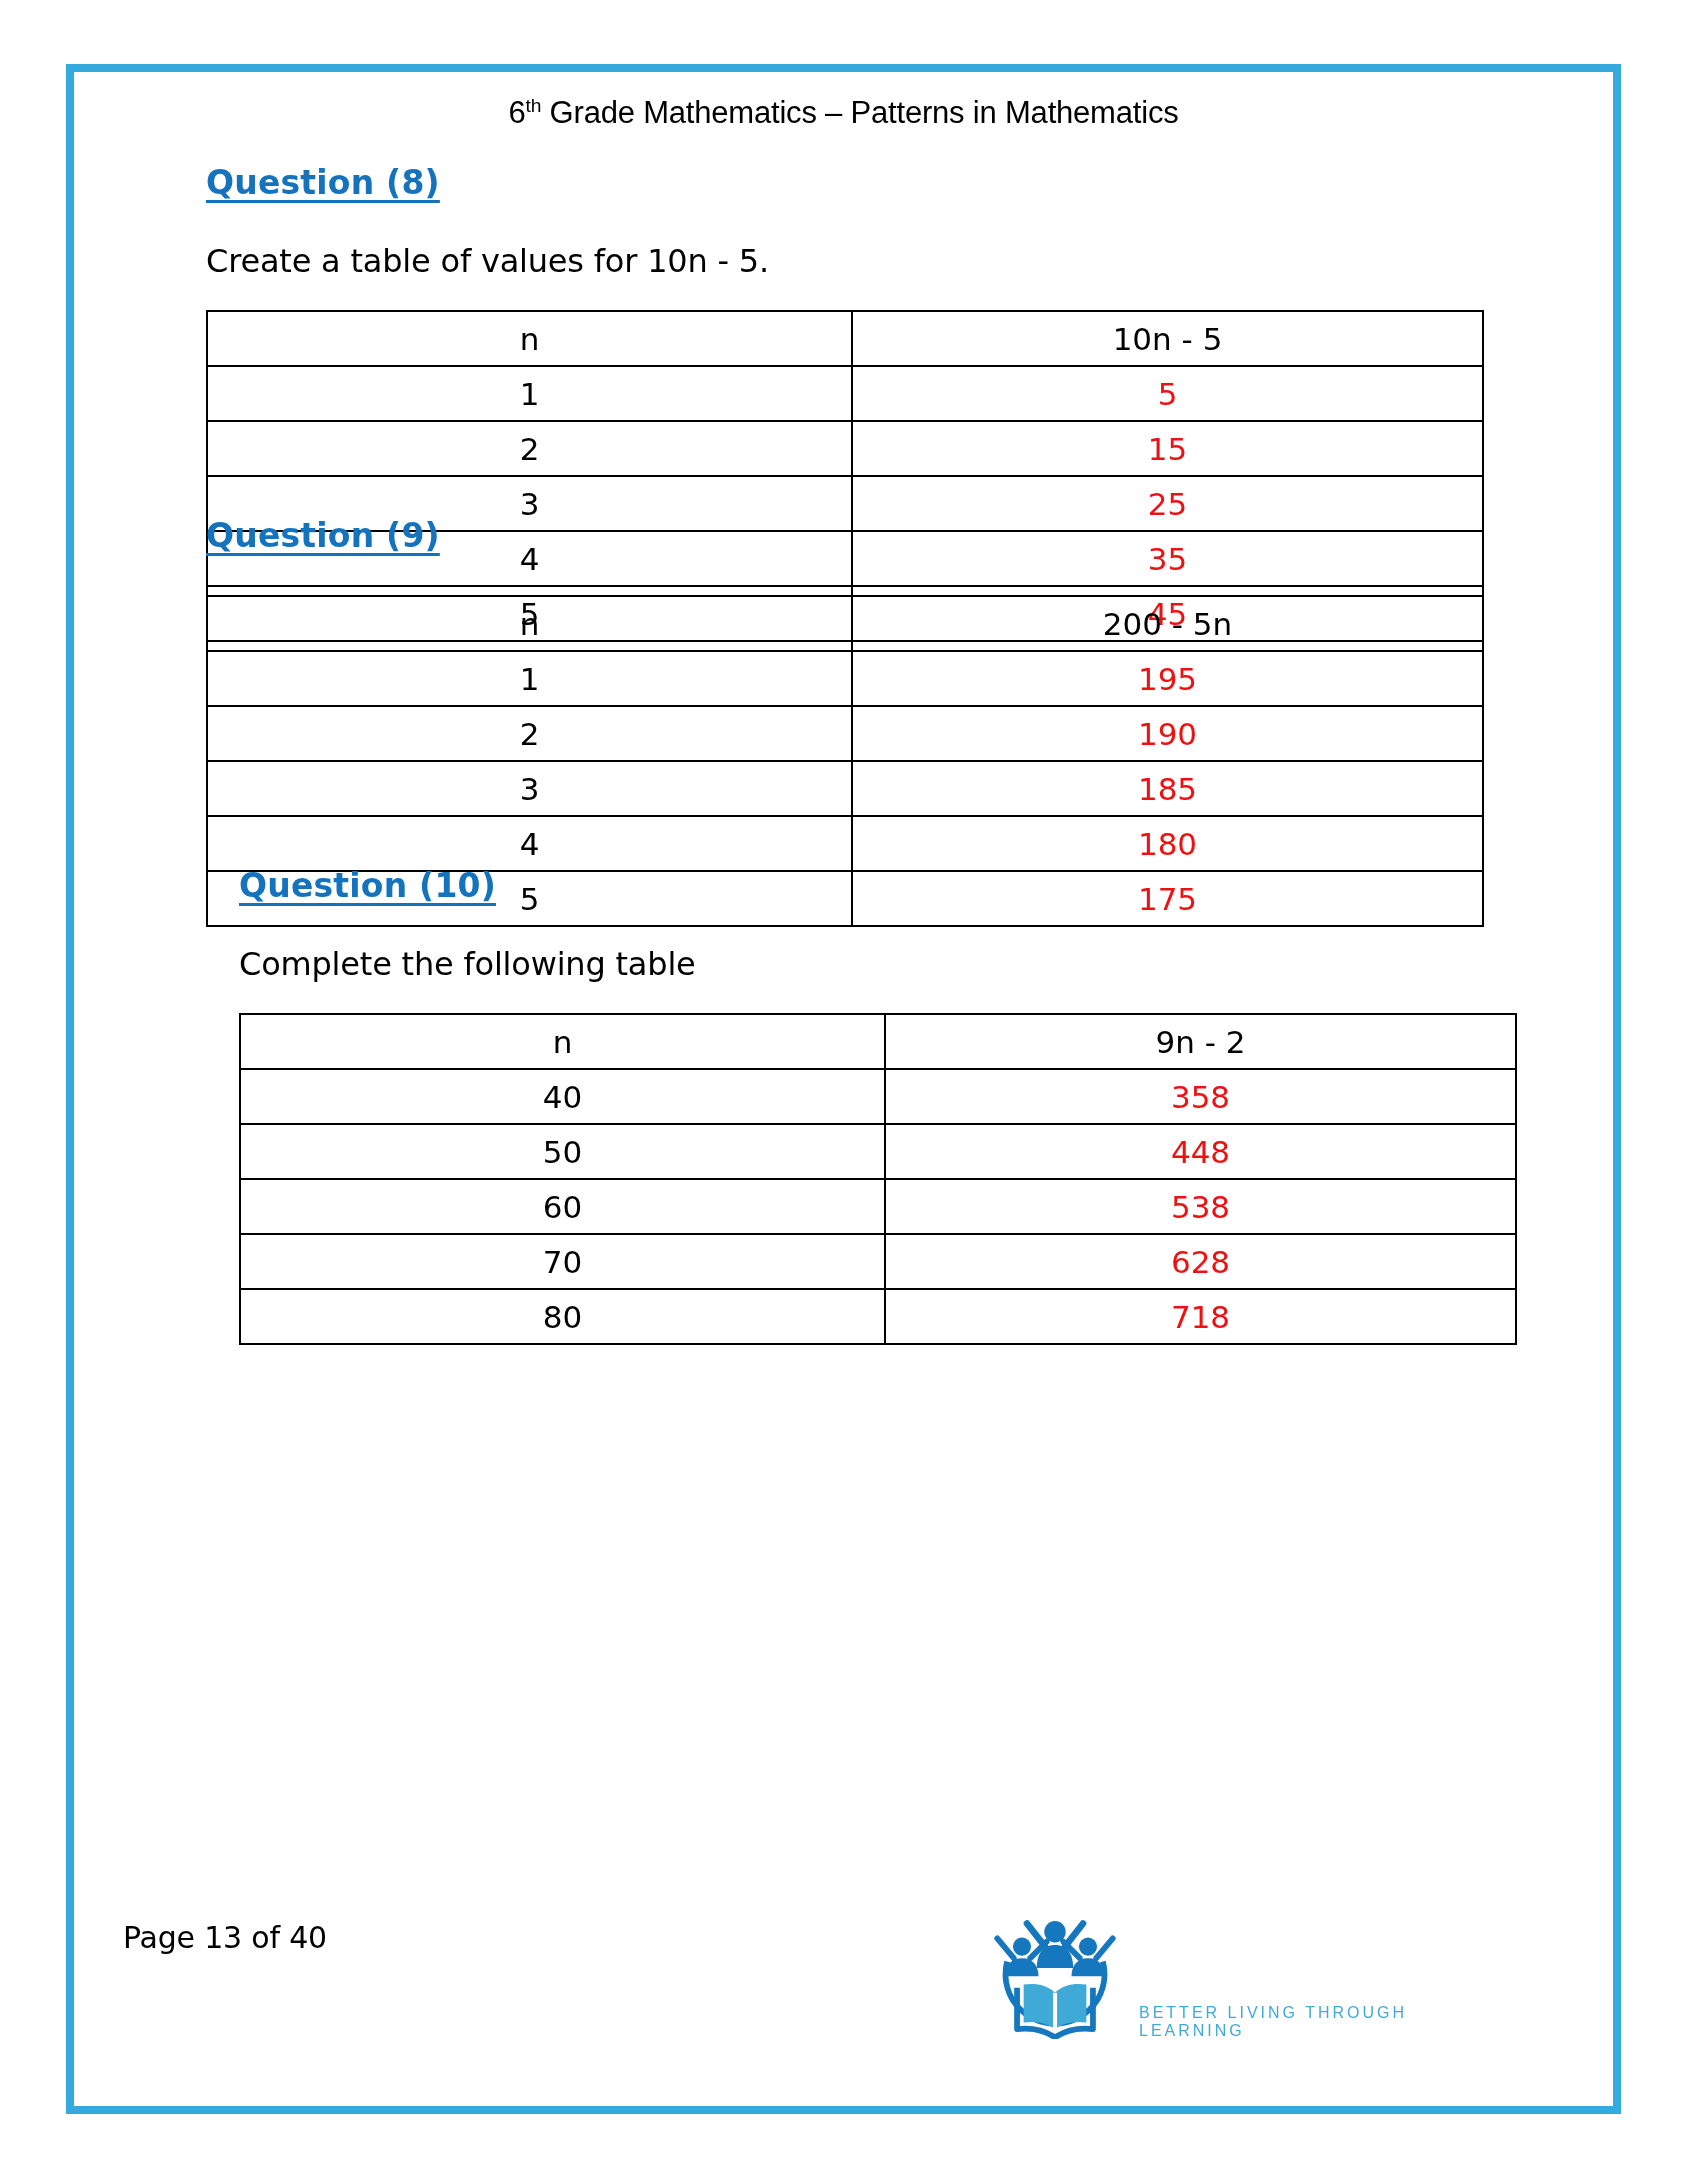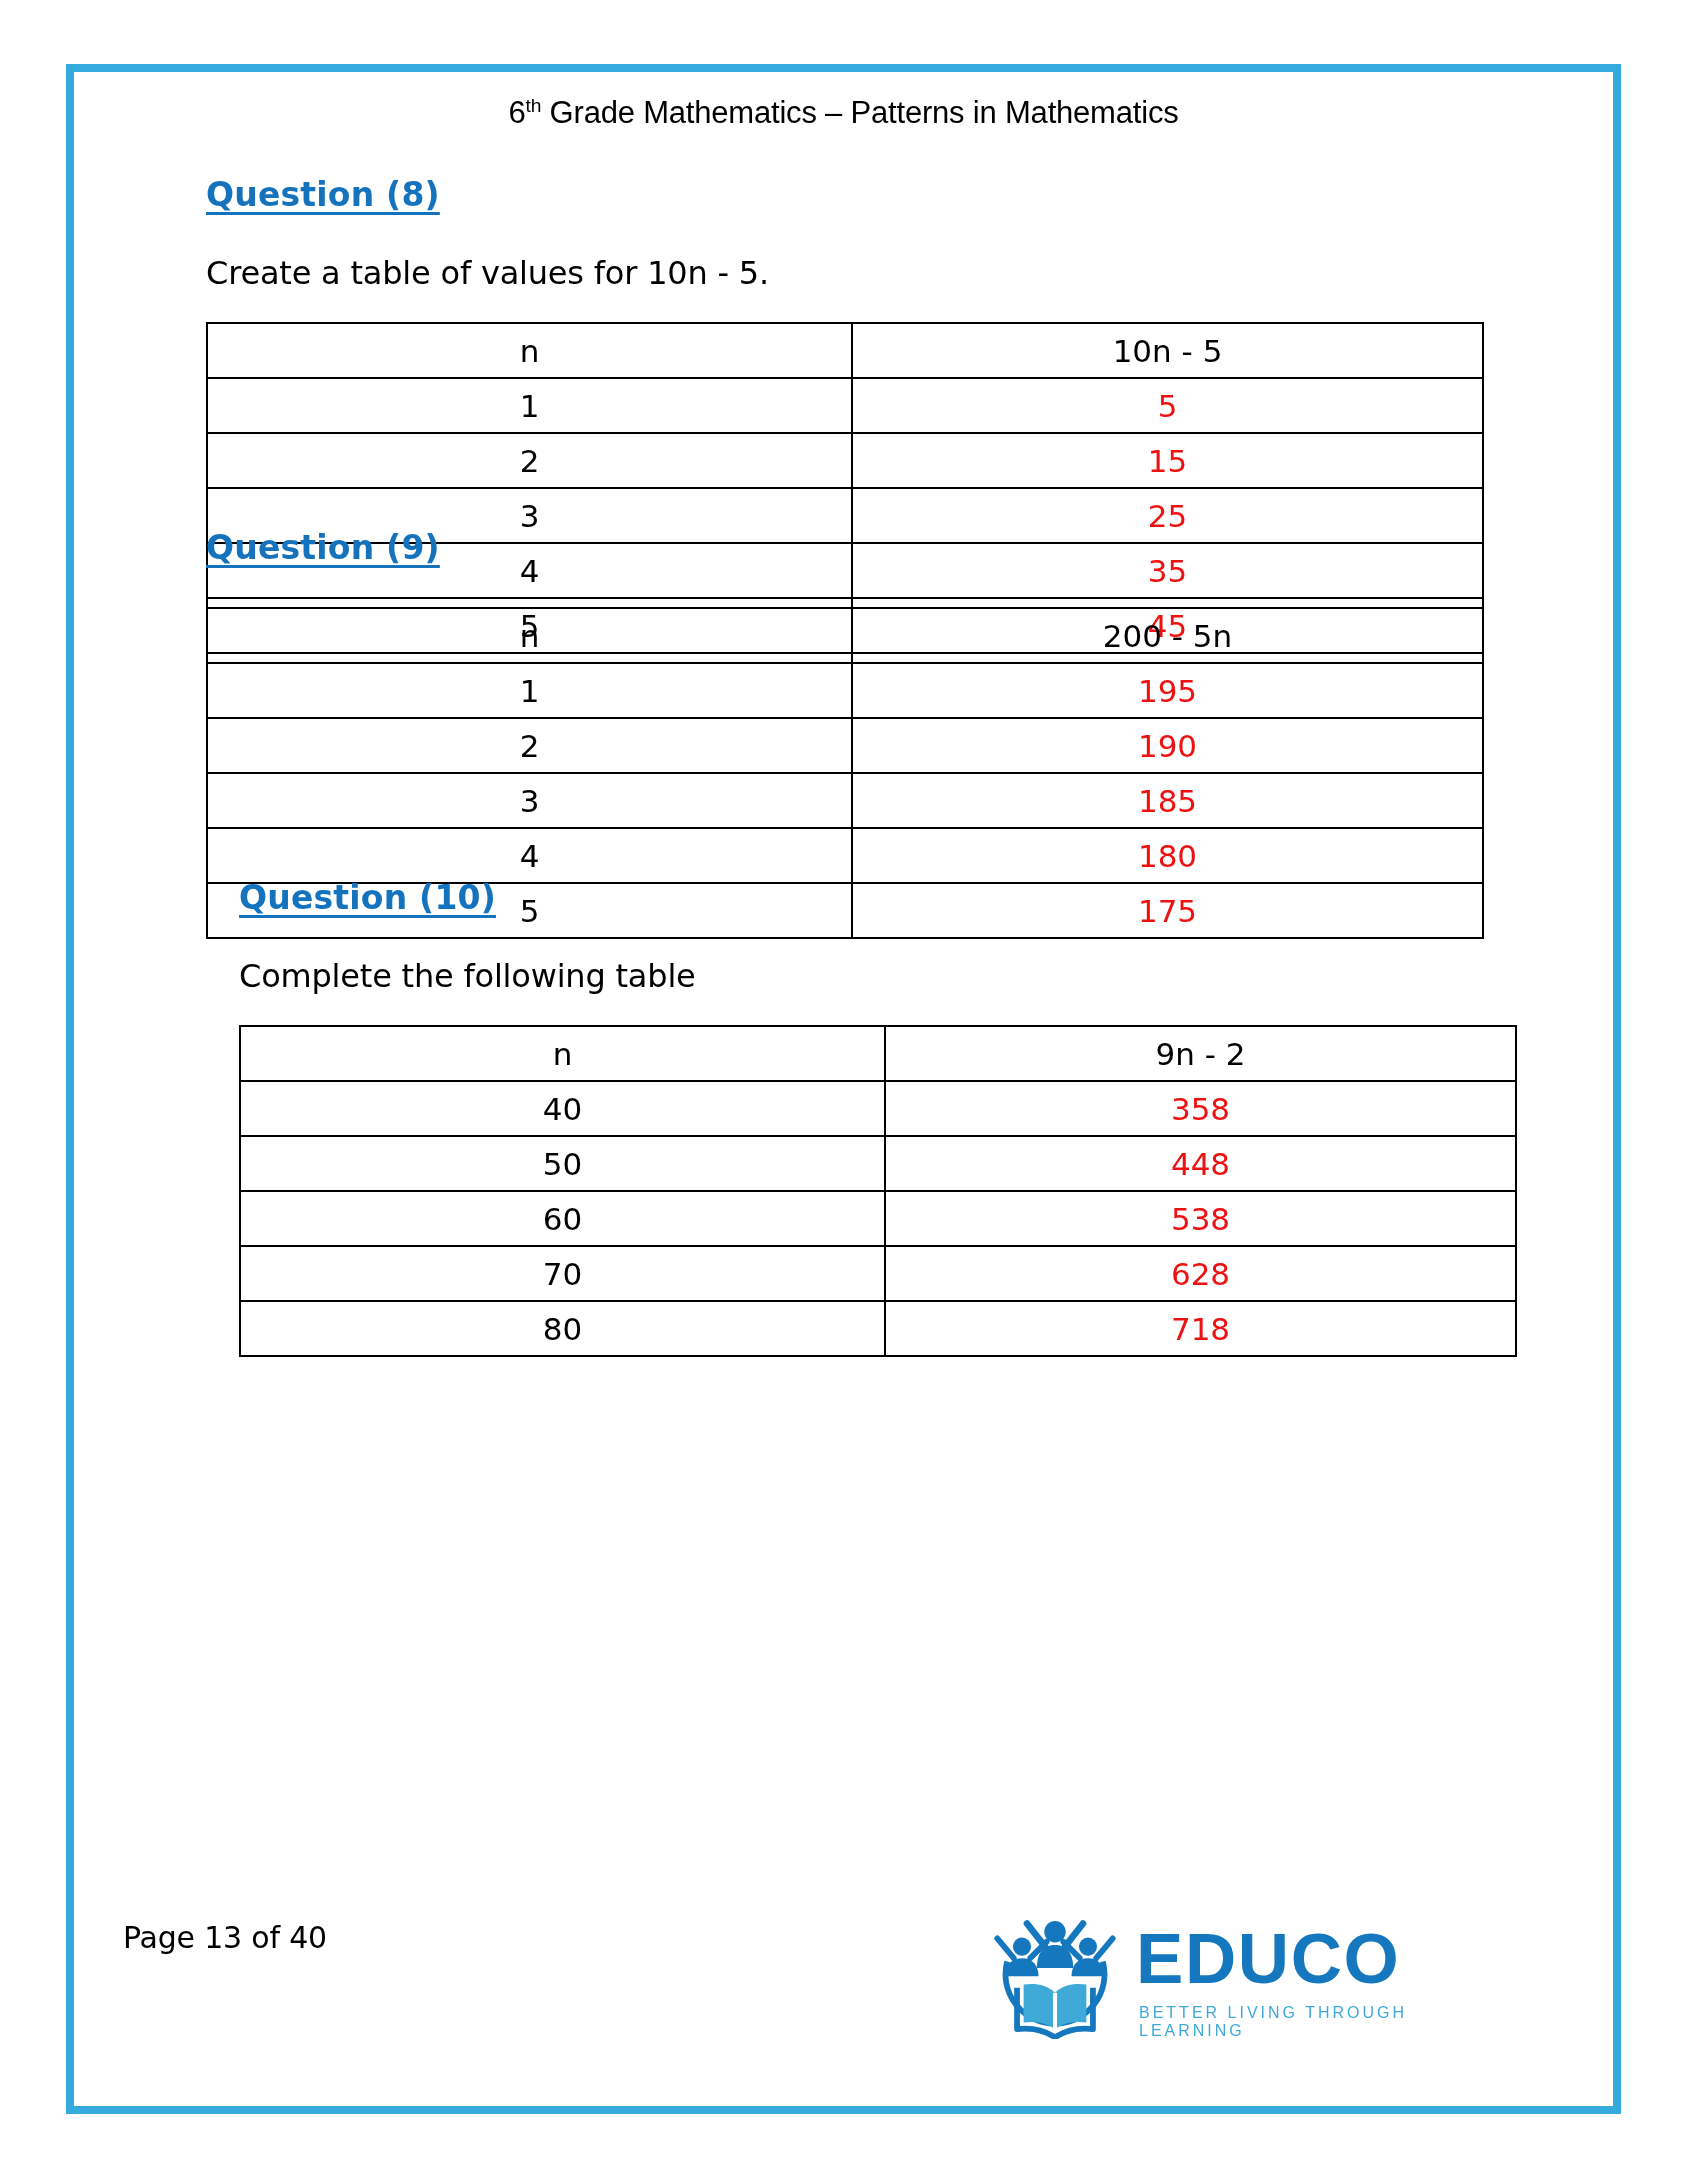--- a/index.html
+++ b/index.html
@@ -76,21 +76,21 @@
     margin: 0;
     padding: 0;
     letter-spacing: -0.2px;
   }
 
   
   .block-1 { position: absolute; left: 0; top: 0; width: 100%; }
   .block-2 { position: absolute; left: 0; top: 353px; width: 100%; }
   .block-3 { position: absolute; left: 0; top: 703px; width: 100%; padding-left: 33px; }
 
-  .heading-row { margin-bottom: 40px; margin-top: 12px; }
+  .heading-row { margin-bottom: 40px; }
   .prompt-row  { margin-bottom: 30px; }
 
   
   table.values-table {
     border-collapse: collapse;
     width: 1276px;
     table-layout: fixed;
     margin: 0;
   }
   table.values-table td,
@@ -332,20 +332,19 @@
             <path d="M80 46 C64 46 58 58 58 74 L102 74 C102 58 96 46 80 46 Z" fill="#1578BE"></path>
             <path d="M68 48 L46 20" stroke="#1578BE" stroke-width="8" stroke-linecap="round" fill="none"></path>
             <path d="M92 48 L114 20" stroke="#1578BE" stroke-width="8" stroke-linecap="round" fill="none"></path>
 
             <path d="M80 104 C70 94 56 92 42 94 L42 140 C56 138 70 140 80 148 Z" fill="#3FA9D8"></path>
             <path d="M80 104 C90 94 104 92 118 94 L118 140 C104 138 90 140 80 148 Z" fill="#3FA9D8"></path>
             <path d="M80 104 L80 148" stroke="#ffffff" stroke-width="5" fill="none"></path>
             <path d="M34 98 L34 148 C52 146 68 150 80 158 C92 150 108 146 126 148 L126 98" fill="none" stroke="#1578BE" stroke-width="7" stroke-linejoin="round"></path>
           </svg>
         </div>
-        <div class="logo-word">EDUCO</div>
         <div class="logo-tag">BETTER LIVING THROUGH LEARNING</div>
       </div>
     </div>
 
   </div>
 </div>
 
 
 </body></html>

